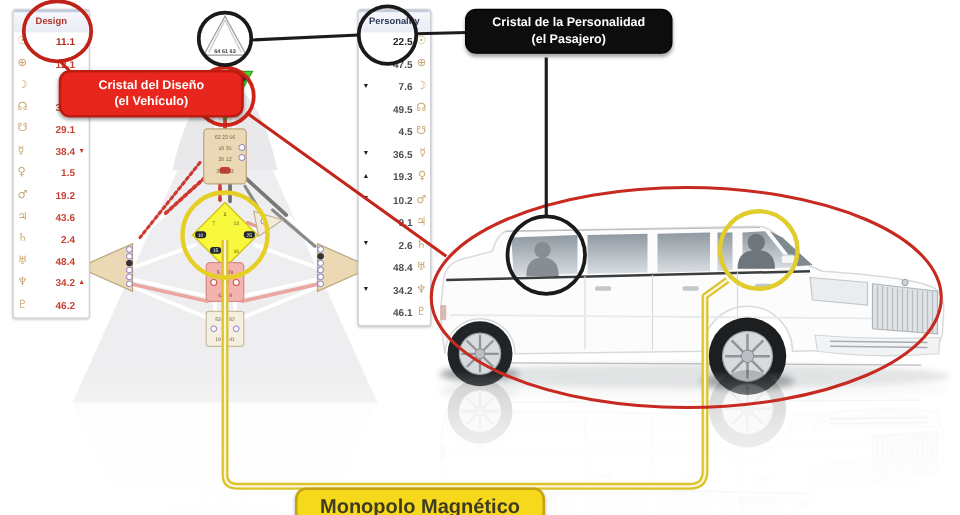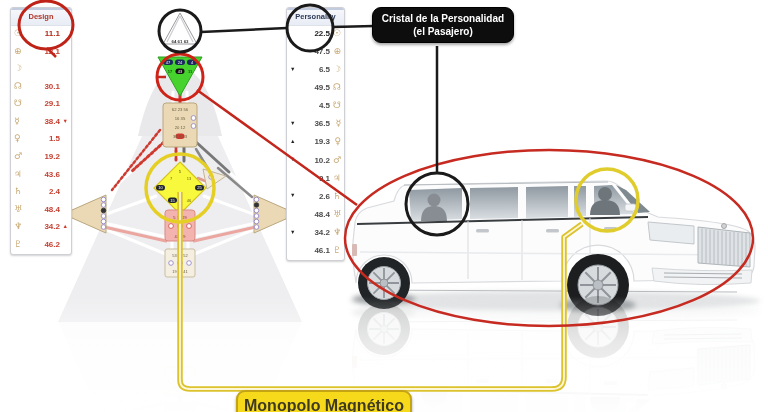--- a/index.html
+++ b/index.html
@@ -27,21 +27,21 @@
   .design .val{color:#c63f30;}
   .design .arw{color:#d03a2a;}
   .personality .val{color:#4c4c4c;}
   .personality .arw{color:#222;text-align:left;}
   .personality .glyph{text-align:right;}
   .prow:first-child .val{font-weight:bold;color:#222;}
   .design.prow:first-child .val{color:#b42918;}
 
   
   .label{position:absolute;z-index:5;text-align:center;font-weight:bold;border-radius:9px;
-         line-height:1.3;padding:4px 4px;box-shadow:0 2px 3px rgba(0,0,0,.35);}
+         line-height:1.3;padding:4px 16px;box-shadow:0 2px 3px rgba(0,0,0,.35);}
   .label span{display:block;white-space:nowrap;}
   .label-personality{left:372px;top:7px;width:132px;background:#0d0d0d;color:#fff;font-size:10px;border:1px solid #000;}
   .label-design{left:47px;top:56px;width:112px;background:#e8261d;color:#fff;font-size:10px;border:2px solid #bd1a10;}
   .label-monopole{left:236px;top:390px;width:164px;background:#f6d91a;color:#3f3b23;font-size:16px;border:2px solid #c4a414;}
 </style>
 </head>
 <body>
 
 <div class="stage">
 
@@ -327,21 +327,21 @@
           <span class="val">22.5</span>
           <span class="glyph">☉</span>
         </div>
         <div class="prow personality">
           <span class="arw"></span>
           <span class="val">47.5</span>
           <span class="glyph">⊕</span>
         </div>
         <div class="prow personality">
           <span class="arw">▼</span>
-          <span class="val">6.5</span>
+          <span class="val">7.6</span>
           <span class="glyph">☽</span>
         </div>
         <div class="prow personality">
           <span class="arw"></span>
           <span class="val">49.5</span>
           <span class="glyph">☊</span>
         </div>
         <div class="prow personality">
           <span class="arw"></span>
           <span class="val">4.5</span>
@@ -405,17 +405,21 @@
   <path d="M201,32 L287,28 M333,27 L374,26 M437,46 L437,174" fill="none" stroke="#1b1b1b" stroke-width="2.5"></path>
   <circle cx="180" cy="31" r="21" fill="none" stroke="#1a1a1a" stroke-width="3"></circle>
   <circle cx="310" cy="28" r="23" fill="none" stroke="#1a1a1a" stroke-width="3"></circle>
   <circle cx="437" cy="204" r="31" fill="none" stroke="#1a1a1a" stroke-width="3"></circle>
 </svg>
 
 <div class="label label-personality">
   <span>Cristal de la Personalidad</span>
   <span>(el Pasajero)</span>
 </div>
+<div class="label label-design">
+  <span>Cristal del Diseño</span>
+  <span>(el Vehículo)</span>
+</div>
 <div class="label label-monopole">
   <span>Monopolo Magnético</span>
 </div>
 
 </div>
 
 </body></html>

